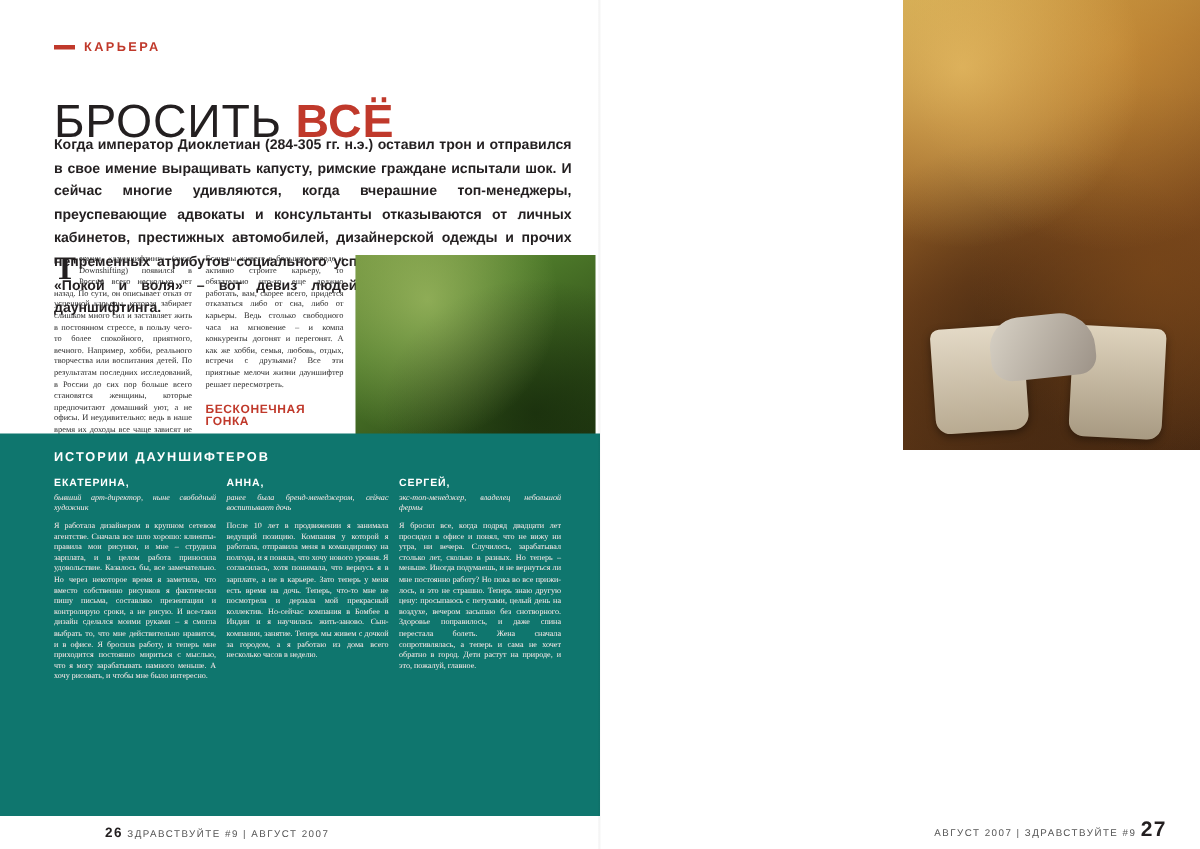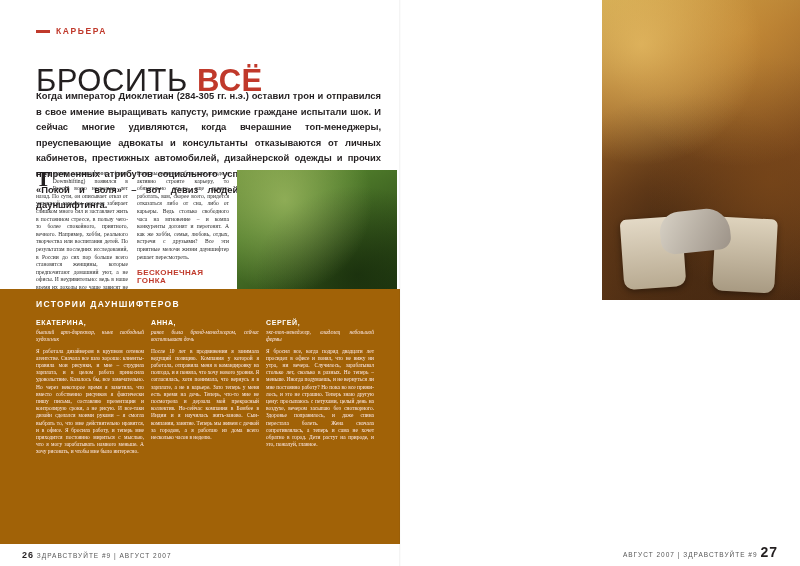--- a/index.html
+++ b/index.html
@@ -63,21 +63,21 @@
     margin:8px 0 20px;text-align:left;
   }
   .dropcap:first-letter{
     float:left;font-size:22px;line-height:18px;font-weight:bold;
     padding-right:2px;color:#231f20;font-family:"Liberation Serif",serif;
   }
 
   
   .stories{
     position:absolute;left:0;bottom:22px;width:400px;height:255px;
-    background:#a16207;color:#fff;
+    background:#0f766e;color:#fff;
   }
   .stories-title{
     position:absolute;left:36px;top:10px;
     font-family:"Liberation Sans",sans-serif;
     font-size:8.5px;font-weight:bold;letter-spacing:1.3px;color:#ffffff;
   }
   .story-col{
     position:absolute;top:30px;width:108px;
     font-family:"Liberation Serif",serif;
     font-size:5.4px;line-height:7.2px;text-align:justify;color:#ffeceb;
@@ -89,21 +89,21 @@
     font-family:"Liberation Sans",sans-serif;
     font-size:7px;font-weight:bold;letter-spacing:.6px;color:#fff;
     display:block;margin-bottom:3px;
   }
   .story-role{font-style:italic;}
 
   .folio-left{
     position:absolute;left:22px;bottom:6px;
     font-family:"Liberation Sans",sans-serif;font-size:6.5px;color:#555;letter-spacing:1px;
   }
-  .folio-left b{font-size:9px;color:#231f20;}
+  .folio-left b{font-size:9px;color:#231f20;margin-left:48px;}
 
   
   .photo-right{
     position:absolute;right:0;top:0;width:198px;height:300px;
     background:linear-gradient(160deg,#caa24a 0%,#a8712c 25%,#7d4a1e 55%,#4a2a12 100%);
     overflow:hidden;
   }
   .photo-right .leafy{
     position:absolute;inset:0;
     background:

